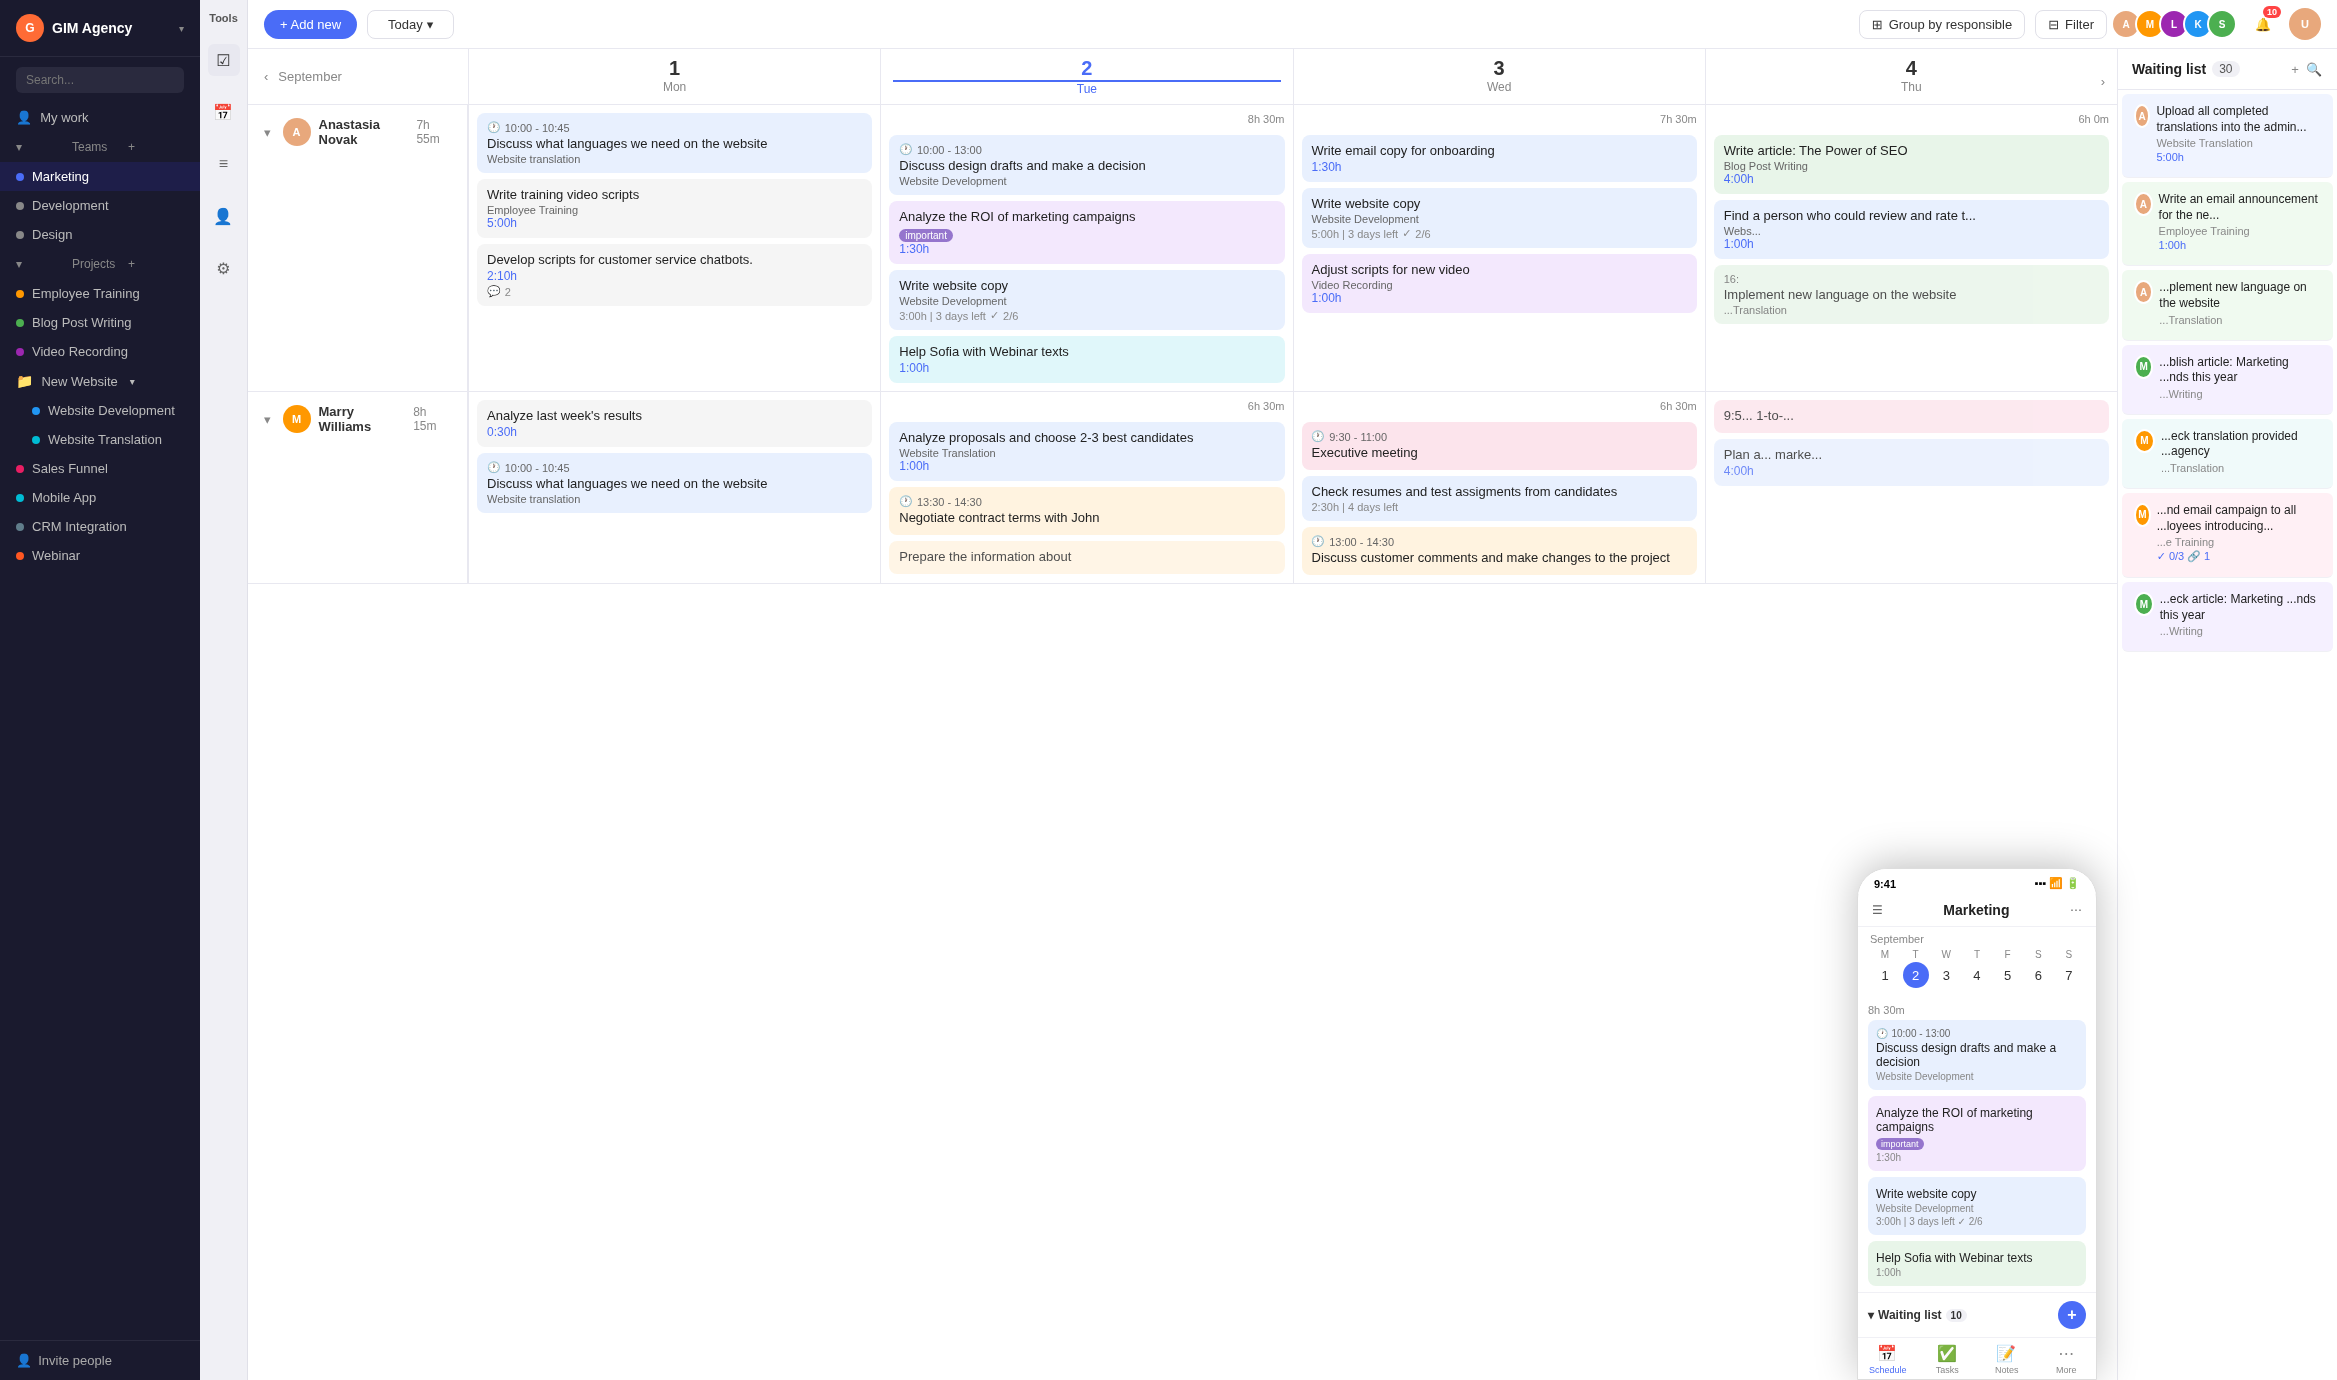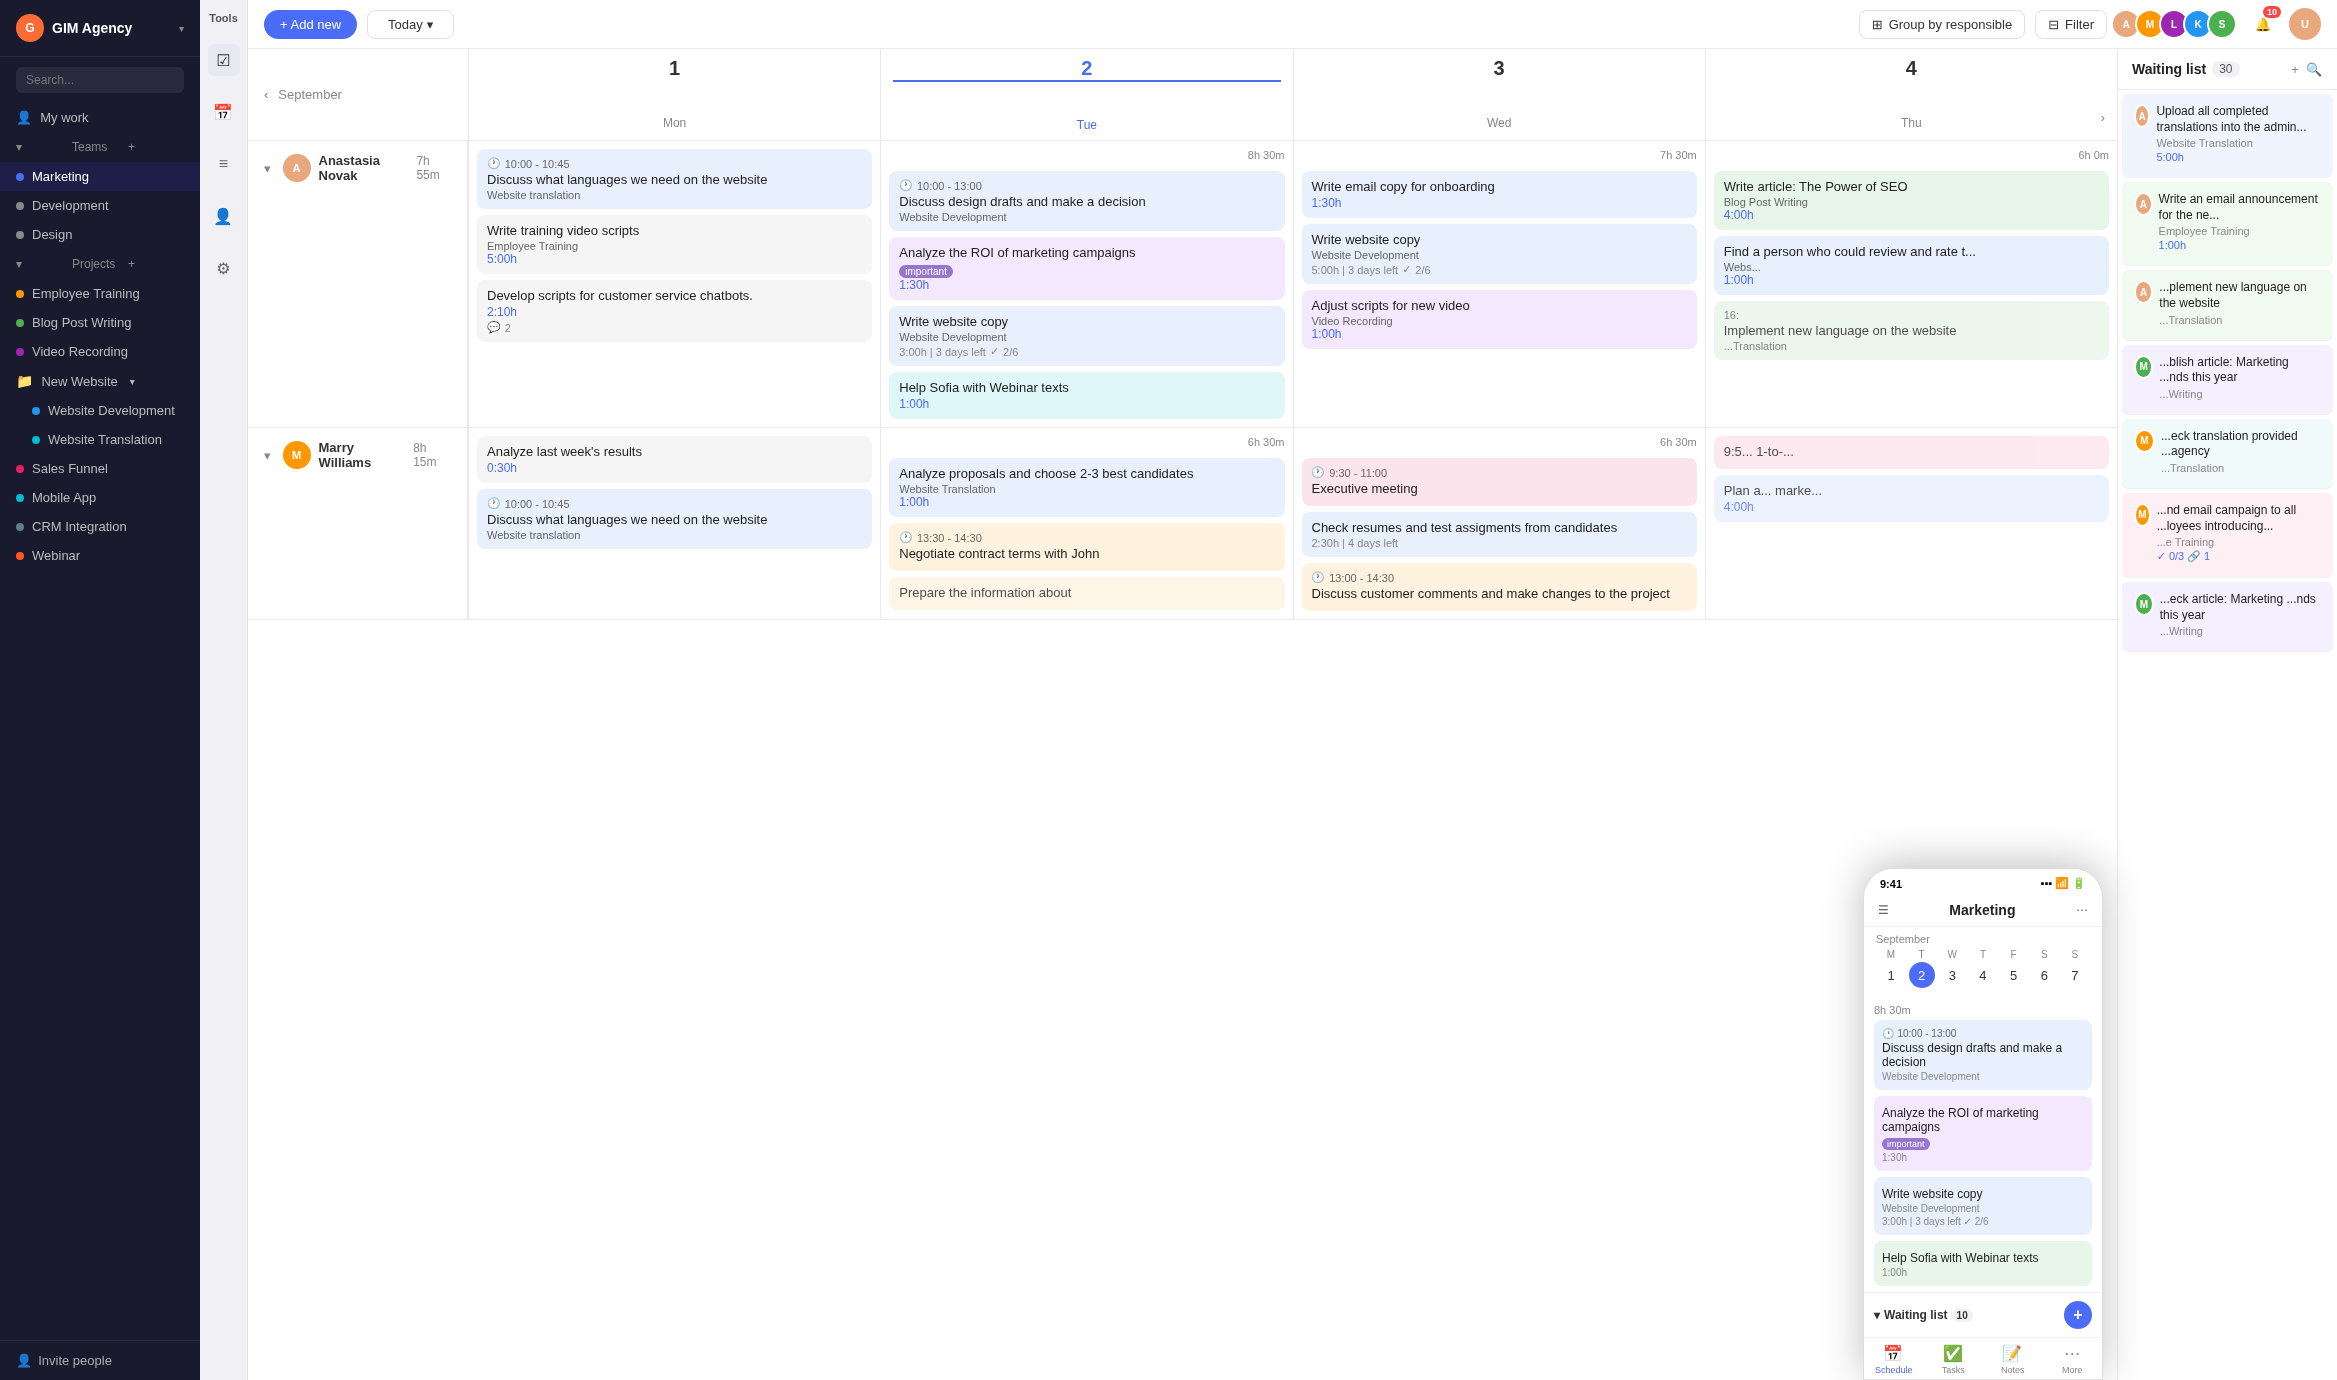--- a/index.html
+++ b/index.html
@@ -48,21 +48,21 @@
     .user-avatar { width: 32px; height: 32px; border-radius: 50%; background: #e8a87c; display: flex; align-items: center; justify-content: center; font-size: 11px; font-weight: bold; color: white; cursor: pointer; }
 
     
     .calendar-wrap { display: flex; flex: 1; overflow: hidden; }
     .calendar-main { flex: 1; overflow-x: auto; overflow-y: auto; background: white; }
     .cal-header { display: flex; background: white; border-bottom: 1px solid #e8e8f0; position: sticky; top: 0; z-index: 10; }
     .cal-month { padding: 10px 16px; color: #888; font-size: 13px; flex-shrink: 0; width: 220px; display: flex; align-items: center; gap: 10px; }
     .cal-nav { cursor: pointer; color: #888; }
     .cal-day-col { flex: 1; min-width: 220px; padding: 8px 12px; border-left: 1px solid #e8e8f0; text-align: center; }
     .cal-day-num { font-size: 20px; font-weight: 600; color: #333; }
-    .cal-day-name { font-size: 12px; color: #888; margin-top: 36px; }
+    .cal-day-name { font-size: 12px; color: #888; }
     .cal-day-col.today .cal-day-num { color: #4a6cf7; border-bottom: 2px solid #4a6cf7; }
     .cal-day-col.today .cal-day-name { color: #4a6cf7; }
 
     
     .user-row { display: flex; border-bottom: 1px solid #e8e8f0; }
     .user-label { width: 220px; flex-shrink: 0; padding: 12px 16px; border-right: 1px solid #e8e8f0; }
     .user-label-inner { display: flex; align-items: center; gap: 8px; }
     .user-avatar-sm { width: 28px; height: 28px; border-radius: 50%; display: flex; align-items: center; justify-content: center; font-size: 11px; font-weight: bold; color: white; flex-shrink: 0; }
     .user-name { font-size: 13px; font-weight: 600; color: #333; }
     .user-hours { font-size: 12px; color: #888; margin-left: auto; }
@@ -98,21 +98,21 @@
     .waiting-task-title { font-size: 12px; font-weight: 500; color: #222; line-height: 1.3; }
     .waiting-project { font-size: 11px; color: #888; margin-top: 2px; }
     .waiting-duration { font-size: 11px; color: #4a6cf7; margin-top: 2px; }
     .waiting-item.blue-bg { background: #f0f4ff; border-radius: 6px; margin: 4px; }
     .waiting-item.green-bg { background: #f0faf0; border-radius: 6px; margin: 4px; }
     .waiting-item.purple-bg { background: #f5f0ff; border-radius: 6px; margin: 4px; }
     .waiting-item.pink-bg { background: #fff0f5; border-radius: 6px; margin: 4px; }
     .waiting-item.teal-bg { background: #f0fafa; border-radius: 6px; margin: 4px; }
 
     
-    .phone-overlay { position: fixed; bottom: 0; right: 234px; width: 240px; background: white; border-radius: 30px 30px 0 0; box-shadow: 0 -4px 40px rgba(0,0,0,0.25); overflow: hidden; z-index: 100; font-size: 12px; border: 1px solid #ddd; }
+    .phone-overlay { position: fixed; bottom: 0; right: 240px; width: 240px; background: white; border-radius: 30px 30px 0 0; box-shadow: 0 -4px 40px rgba(0,0,0,0.25); overflow: hidden; z-index: 100; font-size: 12px; border: 1px solid #ddd; }
     .phone-status { background: white; padding: 8px 16px 4px; display: flex; align-items: center; justify-content: space-between; font-size: 11px; font-weight: 600; }
     .phone-header { padding: 8px 14px; display: flex; align-items: center; gap: 6px; border-bottom: 1px solid #f0f0f5; }
     .phone-header-title { font-size: 14px; font-weight: 600; color: #222; flex: 1; text-align: center; }
     .phone-menu-icon { color: #666; }
     .phone-more-icon { color: #666; cursor: pointer; }
     .phone-calendar-strip { padding: 6px 12px; }
     .phone-month { font-size: 11px; color: #888; }
     .phone-days-row { display: flex; justify-content: space-between; padding: 4px 0; }
     .phone-day { display: flex; flex-direction: column; align-items: center; gap: 2px; width: 30px; }
     .phone-day-name { font-size: 10px; color: #888; }

